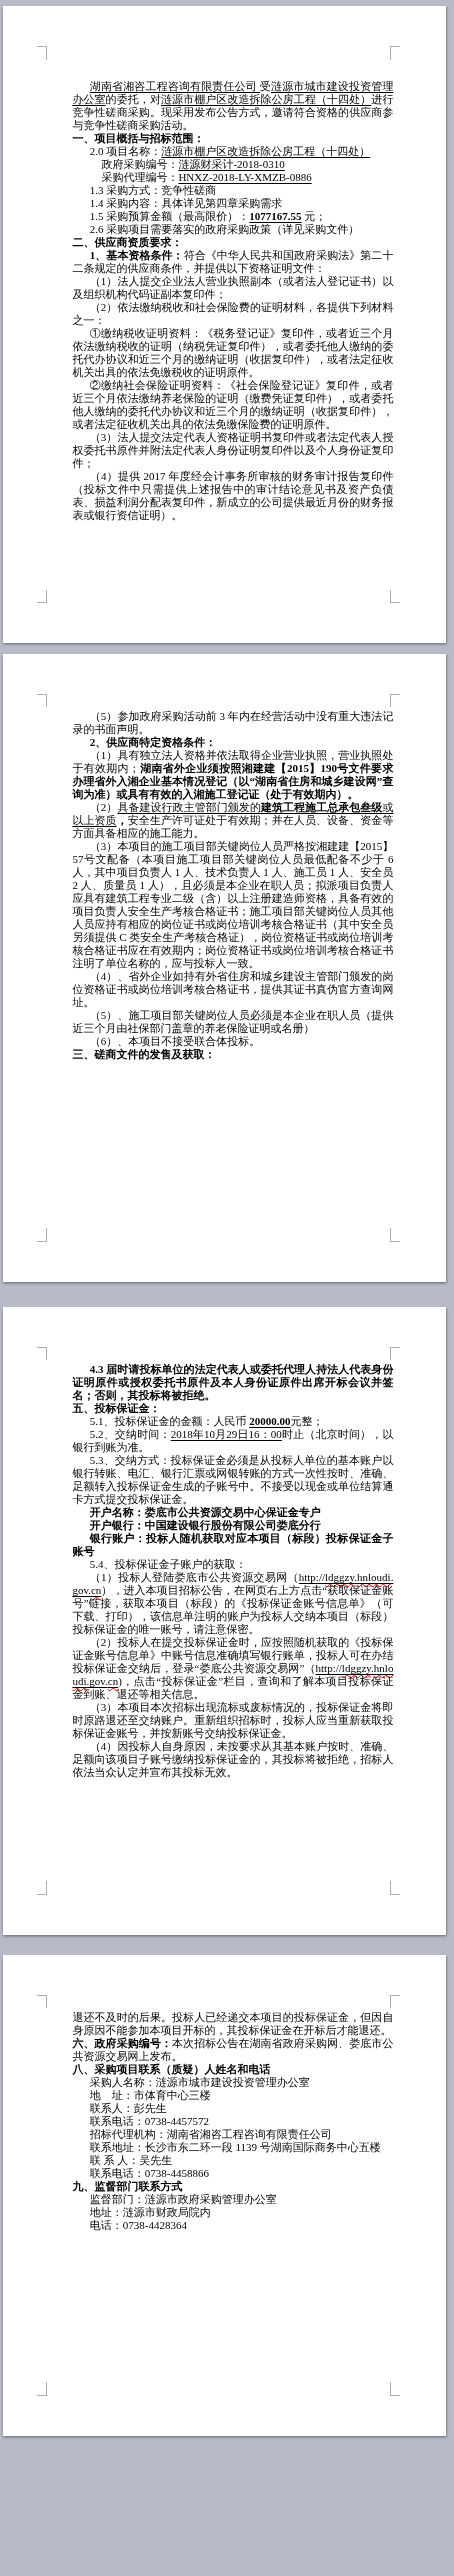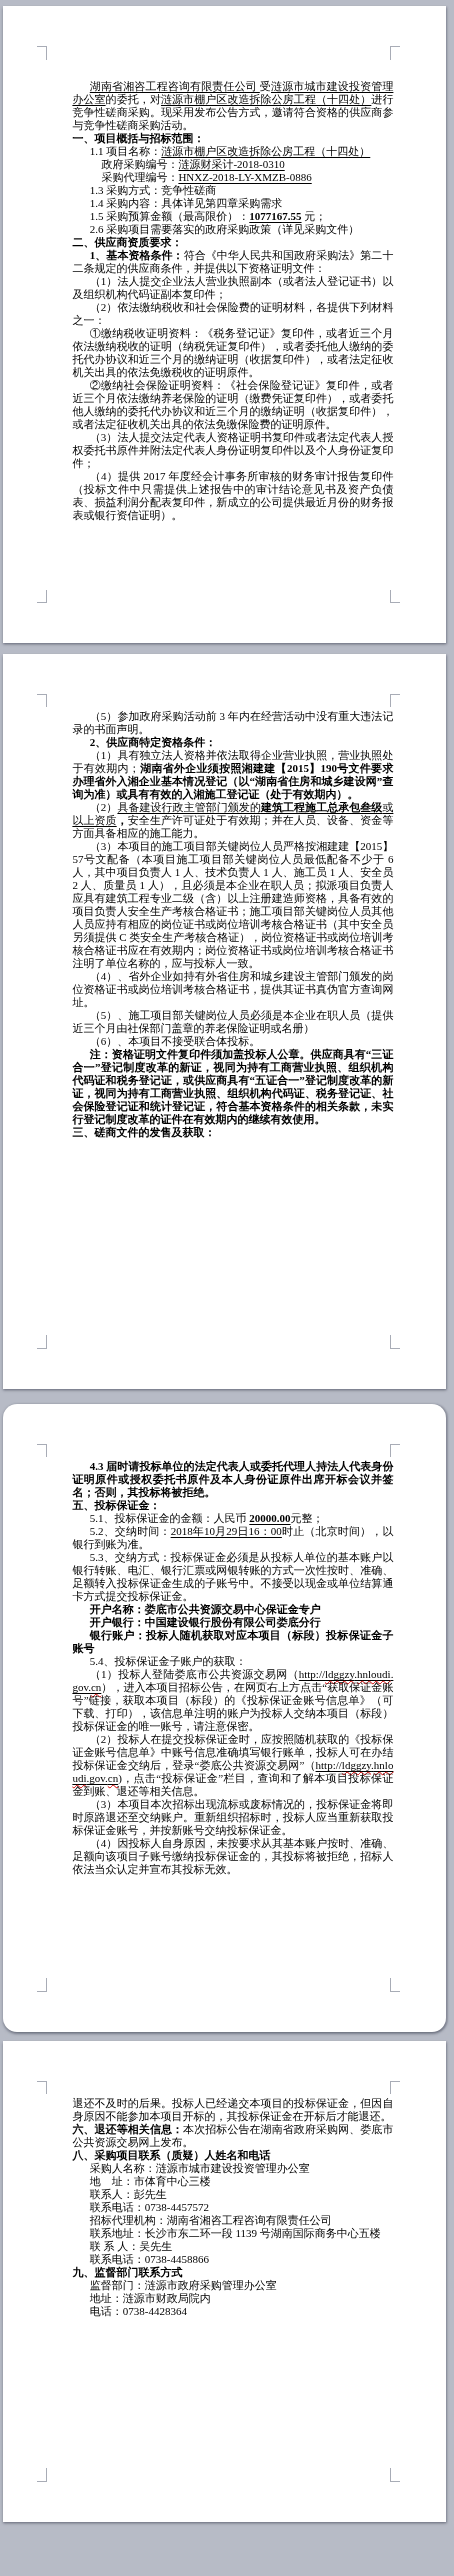--- a/index.html
+++ b/index.html
@@ -12,22 +12,22 @@
   .canvas{position:relative;width:455px;padding-bottom:10px;}
   .page{
     position:relative;
     width:443px;
     margin-left:3.4px;
     background:#fff;
     overflow:hidden;
     box-shadow:0 1.7px 2.8px rgba(85,90,105,0.6), 1.1px 0.6px 1.7px rgba(85,90,105,0.35);
   }
   .pg1{height:637px;margin-top:6.2px;margin-bottom:10.7px;}
-  .pg2{height:735px;margin-bottom:15px;}
-  .pg3{height:628px;margin-bottom:9px;border-radius:14px;}
+  .pg2{height:628px;margin-bottom:25px;}
+  .pg3{height:628px;margin-bottom:20px;}
   .pg4{height:481px;}
   .content{padding:56px 53px 0 69px;}
   .para{
     margin:0;
     font-size:11px;
     line-height:13px;
     text-align:justify;
     word-break:break-all;
   }
   .ind1{text-indent:17.4px;}
@@ -66,21 +66,21 @@
 
   <div class="page pg1">
     <span class="cm tl"></span>
     <span class="cm tr"></span>
     <span class="cm bl"></span>
     <span class="cm br"></span>
     <div class="content">
         <p class="para blank"></p>
         <p class="para ind1"><span class="u">湖南省湘咨工程咨询有限责任公司 </span><span>受</span><span class="u">涟源市城市建设投资管理办公室</span><span>的委托，对</span><span class="u">涟源市棚户区改造拆除公房工程（十四处）</span><span>进行竞争性磋商采购。现采用发布公告方式，邀请符合资格的供应商参与竞争性磋商采购活动。</span></p>
         <p class="para h"><span>一、项目概括与招标范围：</span></p>
-        <p class="para ind1"><span>1.1 项目名称：</span><span class="u">涟源市棚户区改造拆除公房工程（十四处）</span></p>
+        <p class="para ind1"><span>2.0 项目名称：</span><span class="u">涟源市棚户区改造拆除公房工程（十四处）</span></p>
         <p class="para ind2"><span>政府采购编号：</span><span class="u">涟源财采计-2018-0310</span></p>
         <p class="para ind2"><span>采购代理编号：</span><span class="u">HNXZ-2018-LY-XMZB-0886</span></p>
         <p class="para ind1"><span>1.3 采购方式：竞争性磋商</span></p>
         <p class="para ind1"><span>1.4 采购内容：具体详见第四章采购需求</span></p>
         <p class="para ind1"><span>1.5 采购预算金额（最高限价）：</span><span class="u b">1077167.55</span><span> 元；</span></p>
         <p class="para ind1"><span>2.6 采购项目需要落实的政府采购政策（详见采购文件）</span></p>
         <p class="para h"><span>二、供应商资质要求：</span></p>
         <p class="para ind1"><span class="b">1、基本资格条件：</span><span>符合《中华人民共和国政府采购法》第二十二条规定的供应商条件，并提供以下资格证明文件：</span></p>
         <p class="para ind1"><span>（1）法人提交企业法人营业执照副本（或者法人登记证书）以及组织机构代码证副本复印件；</span></p>
         <p class="para ind1"><span>（2）依法缴纳税收和社会保险费的证明材料，各提供下列材料之一：</span></p>
@@ -98,21 +98,20 @@
     <span class="cm br"></span>
     <div class="content">
         <p class="para ind1"><span>（5）参加政府采购活动前 3 年内在经营活动中没有重大违法记录的书面声明。</span></p>
         <p class="para ind1"><span class="b">2、供应商特定资格条件：</span></p>
         <p class="para ind1"><span>（1）具有独立法人资格并依法取得企业营业执照，营业执照处于有效期内；</span><span class="b">湖南省外企业须按照湘建建【2015】190号文件要求办理省外入湘企业基本情况登记（以“湖南省住房和城乡建设网”查询为准）或具有有效的入湘施工登记证（处于有效期内）。</span></p>
         <p class="para ind1"><span>（2）</span><span class="u">具备建设行政主管部门颁发的</span><span class="u b">建筑工程施工总承包叁级</span><span class="u">或以上资质</span><span class="b">，</span><span>安全生产许可证处于有效期；并在人员、设备、资金等方面具备相应的施工能力。</span></p>
         <p class="para ind1"><span>（3）本项目的施工项目部关键岗位人员严格按湘建建【2015】57号文配备（本项目施工项目部关键岗位人员最低配备不少于 6 人，其中项目负责人 1 人、技术负责人 1 人、施工员 1 人、安全员 2 人、质量员 1 人），且必须是本企业在职人员；拟派项目负责人应具有建筑工程专业二级（含）以上注册建造师资格，具备有效的项目负责人安全生产考核合格证书；施工项目部关键岗位人员其他人员应持有相应的岗位证书或岗位培训考核合格证书（其中安全员另须提供 C 类安全生产考核合格证），岗位资格证书或岗位培训考核合格证书应在有效期内；岗位资格证书或岗位培训考核合格证书注明了单位名称的，应与投标人一致。</span></p>
         <p class="para ind1"><span>（4）、省外企业如持有外省住房和城乡建设主管部门颁发的岗位资格证书或岗位培训考核合格证书，提供其证书真伪官方查询网址。</span></p>
         <p class="para ind1"><span>（5）、施工项目部关键岗位人员必须是本企业在职人员（提供近三个月由社保部门盖章的养老保险证明或名册）</span></p>
         <p class="para ind1"><span>（6）、本项目不接受联合体投标。</span></p>
-        <p class="para ind1"><span class="b">注：资格证明文件复印件须加盖投标人公章。供应商具有“三证合一”登记制度改革的新证，视同为持有工商营业执照、组织机构代码证和税务登记证，或供应商具有“五证合一”登记制度改革的新证，视同为持有工商营业执照、组织机构代码证、税务登记证、社会保险登记证和统计登记证，符合基本资格条件的相关条款，未实行登记制度改革的证件在有效期内的继续有效使用。</span></p>
         <p class="para h"><span>三、磋商文件的发售及获取：</span></p>
       </div>
   </div>
 
   <div class="page pg3">
     <span class="cm tl"></span>
     <span class="cm tr"></span>
     <span class="cm bl"></span>
     <span class="cm br"></span>
     <div class="content">
@@ -132,21 +131,21 @@
       </div>
   </div>
 
   <div class="page pg4">
     <span class="cm tl"></span>
     <span class="cm tr"></span>
     <span class="cm bl"></span>
     <span class="cm br"></span>
     <div class="content">
         <p class="para"><span>退还不及时的后果。投标人已经递交本项目的投标保证金，但因自身原因不能参加本项目开标的，其投标保证金在开标后才能退还。</span></p>
-        <p class="para"><span class="b">六、退还等相关信息：</span><span>本次招标公告在湖南省政府采购网、娄底市公共资源交易网上发布。</span></p>
+        <p class="para"><span class="b">六、政府采购编号：</span><span>本次招标公告在湖南省政府采购网、娄底市公共资源交易网上发布。</span></p>
         <p class="para h"><span>八、采购项目联系（质疑）人姓名和电话</span></p>
         <p class="para ind1"><span>采购人名称：涟源市城市建设投资管理办公室</span></p>
         <p class="para ind1"><span>地　址：市体育中心三楼</span></p>
         <p class="para ind1"><span>联系人：彭先生</span></p>
         <p class="para ind1"><span>联系电话：0738-4457572</span></p>
         <p class="para ind1"><span>招标代理机构：湖南省湘咨工程咨询有限责任公司</span></p>
         <p class="para ind1"><span>联系地址：长沙市东二环一段 1139 号湖南国际商务中心五楼</span></p>
         <p class="para ind1"><span>联 系 人：吴先生</span></p>
         <p class="para ind1"><span>联系电话：0738-4458866</span></p>
         <p class="para h"><span>九、监督部门联系方式</span></p>

